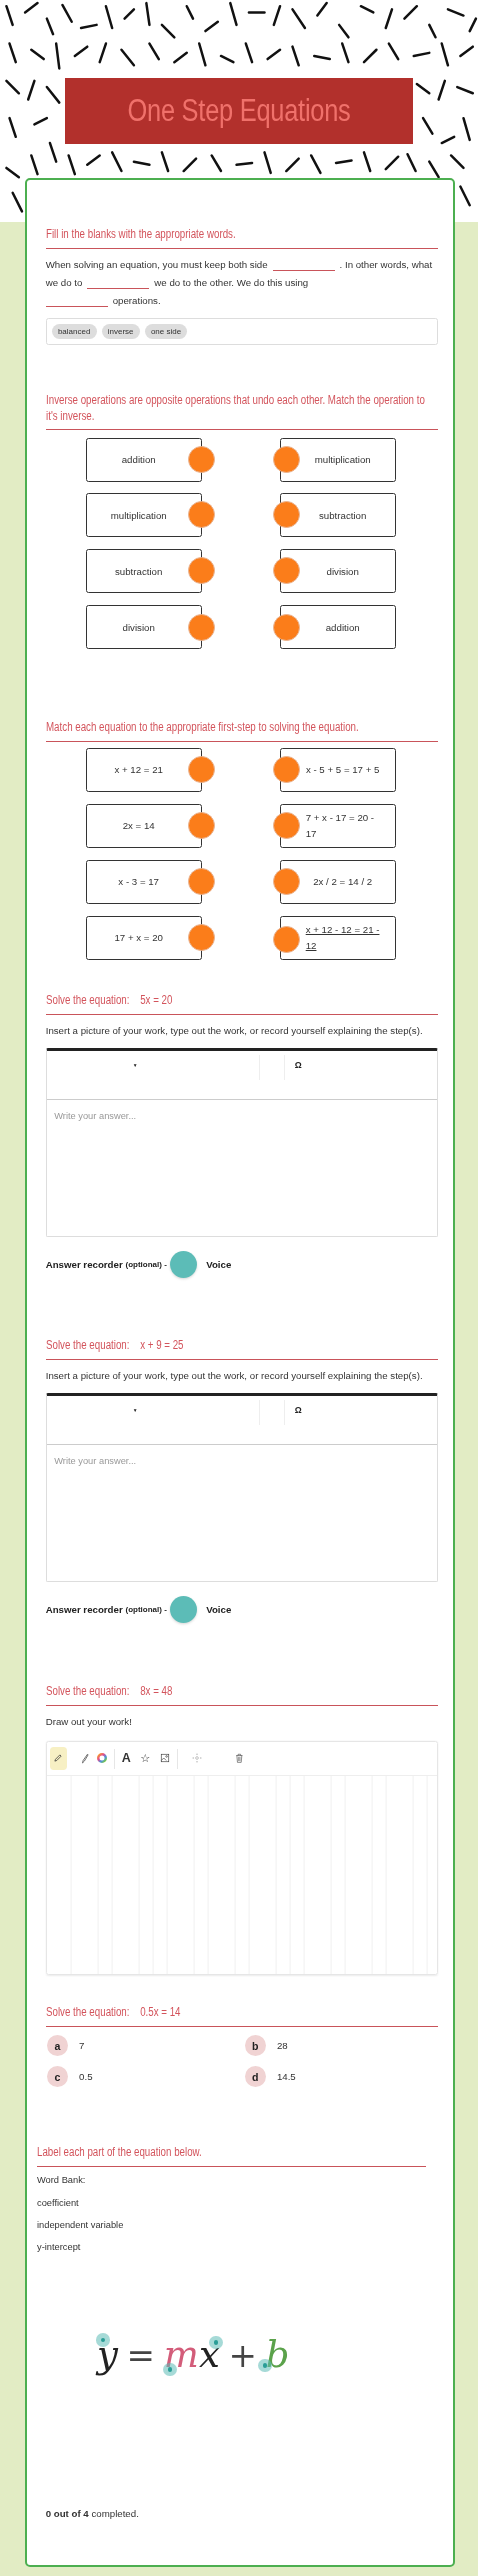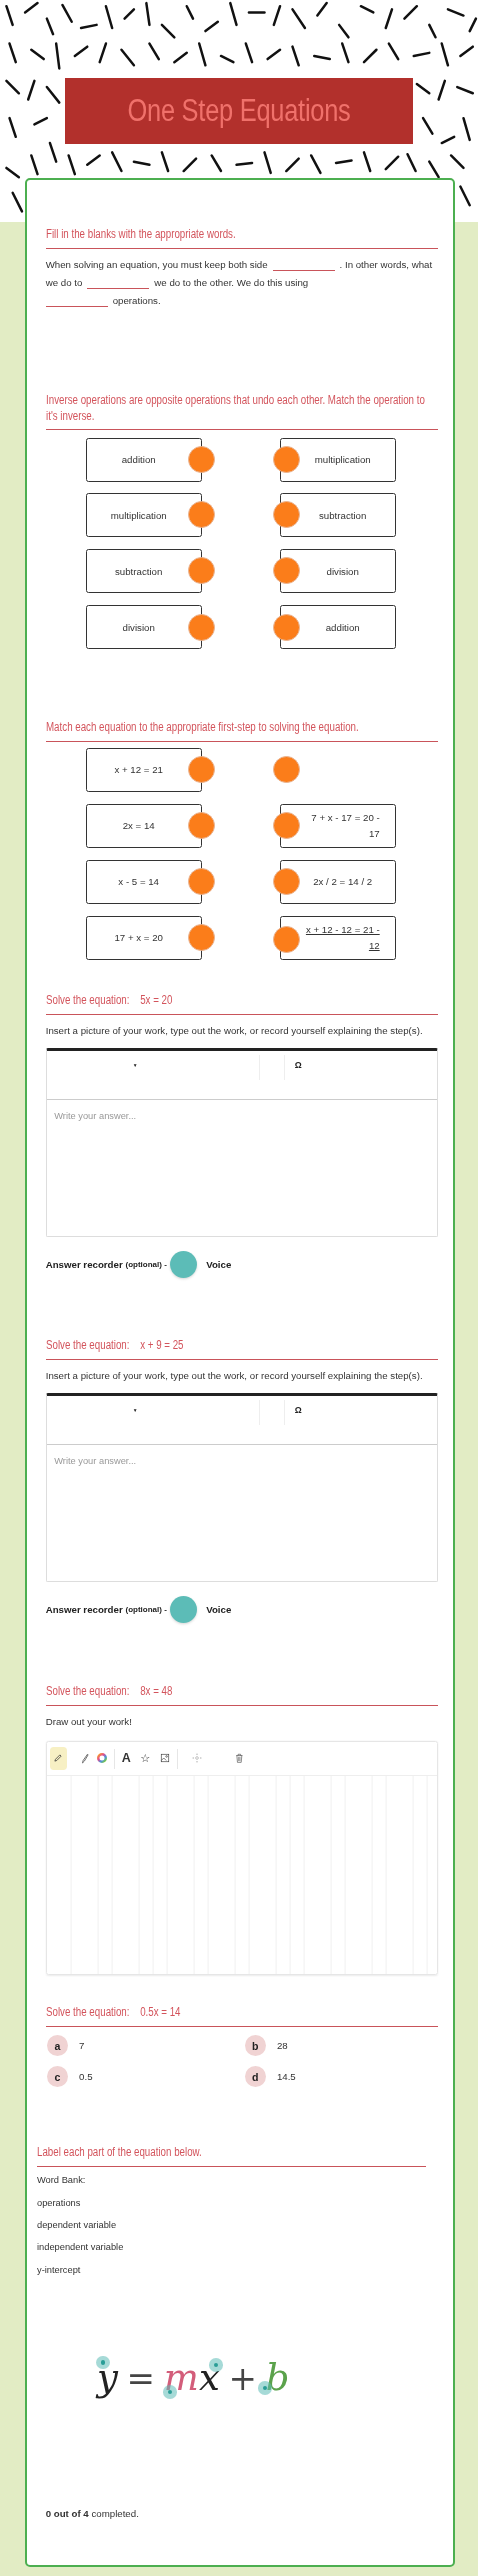--- a/index.html
+++ b/index.html
@@ -55,21 +55,21 @@
   }
   .chip {
     background: #ddd; border-radius: 9.3px; padding: 3.1px 6.2px;
     font-size: 8px; color: #333;
   }
   .match-grid { position: relative; height: 206px; margin-top: 6.2px; }
   .mbox {
     position: absolute; width: 116px; height: 44px;
     border: 0.9px solid #333; border-radius: 2.5px;
     display: flex; align-items: center; justify-content: center;
-    font-size: 9.7px; color: #333; text-align: right; line-height: 15.6px;
+    font-size: 9.7px; color: #333; text-align: left; line-height: 15.6px;
     padding: 0 15px;
     background: #fff;
   }
   .mbox.left { left: 40px; padding-right: 25px; }
   .mbox.right { left: 234px; padding-left: 25px; }
   .dot {
     position: absolute; width: 27px; height: 27px; border-radius: 50%;
     background: #fb7d1a; border: 1.2px solid #e9b391;
   }
   .editor {
@@ -221,20 +221,25 @@
 
 <div class="card">
 
   <div class="section" style="top:47px;">
     <div class="q-title">
       <span class="narrow">Fill in the blanks with the appropriate words.</span>
     </div>
     <div class="body-text">
       <span>When solving an equation, you must keep both side</span><span class="blank"></span><span>. In other words, what we do to</span><span class="blank"></span><span>we do to the other. We do this using</span><br><span class="blank" style="margin-left:0;"></span><span>operations.</span>
     </div>
+    <div class="word-bank">
+      <span class="chip">balanced</span>
+      <span class="chip">inverse</span>
+      <span class="chip">one side</span>
+    </div>
   </div>
 
   <div class="section" style="top:213px;">
     <div class="q-title">
       <span class="narrow" style="white-space:normal; width:128%; display:block;">Inverse operations are opposite operations that undo each other. Match the operation to it's inverse.</span>
     </div>
     <div class="match-grid">
       <div class="mbox left" style="top:1.2px;">addition</div>
       <div class="dot" style="left:142px; top:9.3px;"></div>
       <div class="mbox right" style="top:1.2px;">multiplication</div>
@@ -257,28 +262,29 @@
     </div>
   </div>
 
   <div class="section" style="top:540px;">
     <div class="q-title">
       <span class="narrow">Match each equation to the appropriate first-step to solving the equation.</span>
     </div>
     <div class="match-grid">
       <div class="mbox left" style="top:0px;">x + 12 = 21</div>
       <div class="dot" style="left:142px; top:8px;"></div>
+      <div class="mbox right" style="top:0px;">x - 5 + 5 = 17 + 5</div>
       <div class="dot" style="left:227px; top:8px;"></div>
 
       <div class="mbox left" style="top:56px;">2x = 14</div>
       <div class="dot" style="left:142px; top:64px;"></div>
       <div class="mbox right" style="top:56px;">7 + x - 17 = 20 - 17</div>
       <div class="dot" style="left:227px; top:64px;"></div>
 
-      <div class="mbox left" style="top:112px;">x - 5 = 14</div>
+      <div class="mbox left" style="top:112px;">x - 3 = 17</div>
       <div class="dot" style="left:142px; top:120px;"></div>
       <div class="mbox right" style="top:112px;">2x / 2 = 14 / 2</div>
       <div class="dot" style="left:227px; top:120px;"></div>
 
       <div class="mbox left" style="top:168px;">17 + x = 20</div>
       <div class="dot" style="left:142px; top:176px;"></div>
       <div class="mbox right" style="top:168px;text-decoration:underline;">x + 12 - 12 = 21 - 12</div>
       <div class="dot" style="left:227px; top:178px;"></div>
     </div>
   </div>
@@ -404,22 +410,21 @@
       </div>
     </div>
   </div>
 
   <div class="section" style="top:1965px; left:10px; width:389px;">
     <div class="q-title">
       <span class="narrow">Label each part of the equation below.</span>
     </div>
     <div style="margin-top:2.5px;">
       <div class="wb-label">Word Bank:</div>
-      <div class="wb-label">operations</div>
-      <div class="wb-label">dependent variable</div>
+      <div class="wb-label">coefficient</div>
       <div class="wb-label">independent variable</div>
       <div class="wb-label">y-intercept</div>
     </div>
     <div class="equation-img">
       <div class="eq-text">
         <span>y</span><span class="eq-op">=</span><span class="eq-m">m</span><span>x</span><span class="eq-op">+</span><span class="eq-b">b</span>
       </div>
       <span class="hotspot" style="left:59px; top:12.5px;"></span>
       <span class="hotspot" style="left:126px; top:42px;"></span>
       <span class="hotspot" style="left:172px; top:15px;"></span>

